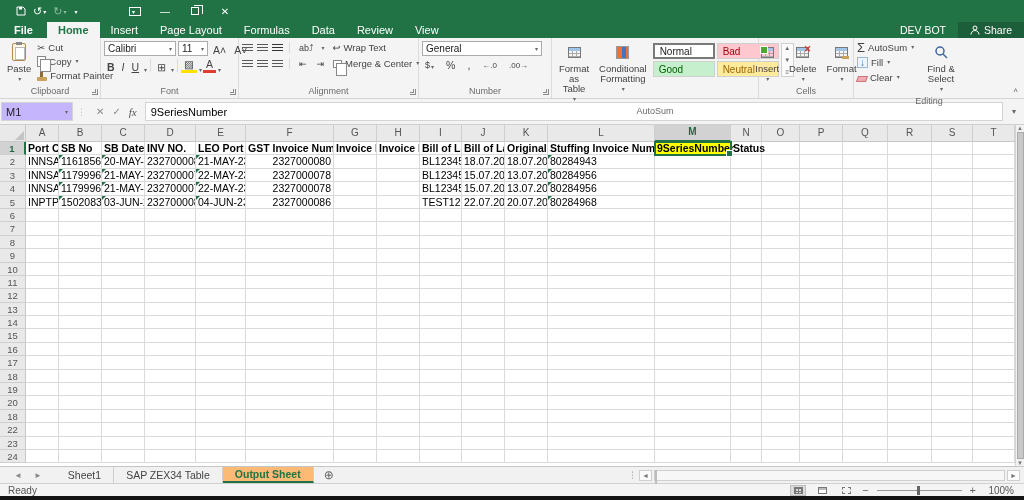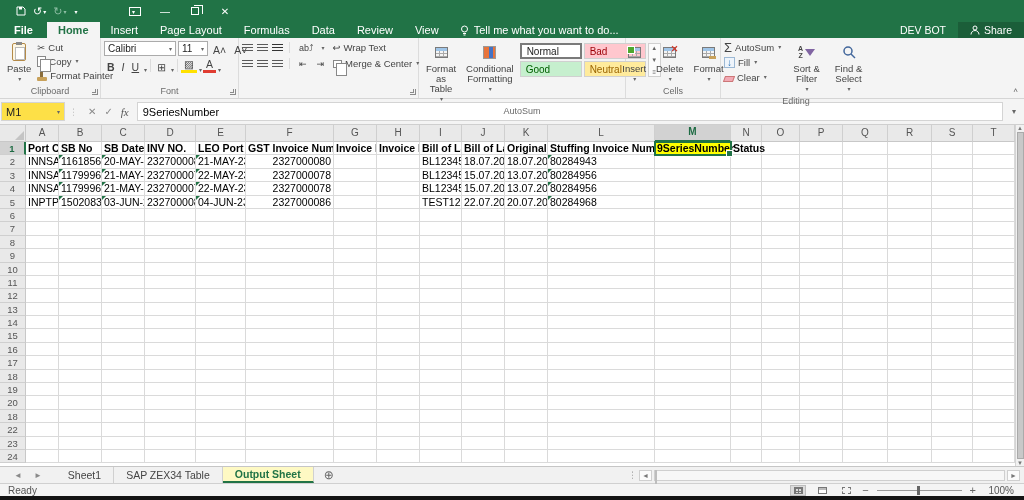--- a/index.html
+++ b/index.html
@@ -75,21 +75,21 @@
   .gal { font-size:10px; display:flex; align-items:center; padding-left:5px; border:1px solid #d0d0d0; background:#fff; color:#222; }
   .gal.normal { border:2px solid #7a7a7a; }
   .gal.bad { background:#ffc7ce; color:#9c0006; }
   .gal.good { background:#c6efce; color:#006100; }
   .gal.neutral { background:#ffeb9c; color:#9c6500; }
   .galscroll { display:flex; flex-direction:column; justify-content:space-between; width:13px; border:1px solid #d0d0d0; background:#fbfbfb; margin:2px 0 0 2px; height:34px; font-size:6px; color:#666; align-items:center; padding:1px 0; }
   .chevup { position:absolute; right:6px; bottom:3px; font-size:8px; color:#666; }
 
   
   .fbar { height:26px; background:#f4f4f4; border-bottom:1px solid #cfcfcf; display:flex; align-items:center; padding:2px 1px; gap:2px; }
-  .namebox { width:64px; height:19px; background:#fde047; border:1px solid #d4d4d4; display:flex; align-items:center; padding:0 4px; font-size:11px; justify-content:space-between; }
+  .namebox { width:72px; height:19px; background:#c4b5fd; border:1px solid #d4d4d4; display:flex; align-items:center; padding:0 4px; font-size:11px; justify-content:space-between; }
   .fsep { color:#bbb; font-size:9px; padding:0 2px; }
   .fxbtns { display:flex; align-items:center; gap:8px; padding:0 6px; color:#8a8a8a; font-size:10px; }
   .fx { font-family:"Liberation Serif", serif; font-style:italic; font-size:11px; color:#555; }
   .finput { flex:1; height:19px; background:#fff; border:1px solid #d4d4d4; display:flex; align-items:center; padding:0 5px; font-size:11px; color:#000; }
   .fchev { width:18px; text-align:center; color:#666; font-size:8px; }
 
   
   .gridarea { position:relative; height:341px; background:#fff; }
   #grid { position:absolute; left:0; top:0; }
   .grow { display:flex; }
@@ -108,21 +108,21 @@
   .cell.selcell { background:#ffff00; outline:2px solid #217346; outline-offset:-1px; z-index:3; overflow:visible; }
   .cell.selcell::after { content:""; position:absolute; right:-3px; bottom:-3px; width:5px; height:5px; background:#217346; border:1px solid #fff; z-index:4; }
   .vscroll { position:absolute; right:0; top:0; bottom:0; width:9px; background:#f1f1f1; border-left:1px solid #d4d4d4; display:flex; flex-direction:column; font-size:6px; color:#777; align-items:center; }
   .vthumb { flex:1; width:7px; background:#c8c8c8; border:1px solid #aaa; margin:1px 0; }
 
   
   .sheetbar { height:17px; background:#f1f1f1; border-top:1px solid #c6c6c6; display:flex; align-items:stretch; font-size:10.5px; color:#444; }
   .navarr { display:flex; align-items:center; gap:12px; padding:0 14px; color:#8a8a8a; font-size:8px; }
   .stab { display:flex; align-items:center; padding:0 12px; border-right:1px solid #d0d0d0; }
   .stab:first-of-type { border-left:1px solid #d0d0d0; }
-  .stab.active { background:#fef9c3; color:#217346; font-weight:bold; border-bottom:2px solid #217346; }
+  .stab.active { background:#fdba74; color:#217346; font-weight:bold; border-bottom:2px solid #217346; }
   .newsheet { display:flex; align-items:center; padding:0 10px; color:#666; font-size:12px; }
   .hscroll { display:flex; align-items:center; width:400px; gap:2px; padding:2px 4px; }
   .hgrip { color:#999; font-size:9px; }
   .harr { width:13px; height:11px; background:#fbfbfb; border:1px solid #cfcfcf; color:#777; font-size:7px; display:flex; align-items:center; justify-content:center; }
   .htrack { flex:1; height:11px; border:1px solid #cfcfcf; background:#f7f7f7; }
   .hthumb { height:100%; width:97%; background:#fff; border:1px solid #bdbdbd; }
 
   
   .statusbar { height:13px; background:#f4f4f4; border-top:1px solid #d0d0d0; display:flex; align-items:center; font-size:10px; color:#555; }
   .ready { padding-left:8px; }
@@ -171,28 +171,20 @@
 
 <div class="tabrow">
   <span class="mtab file">File</span>
   <span class="mtab active">Home</span>
   <span class="mtab">Insert</span>
   <span class="mtab">Page Layout</span>
   <span class="mtab">Formulas</span>
   <span class="mtab">Data</span>
   <span class="mtab">Review</span>
   <span class="mtab">View</span>
-  <span class="tellme">
-    <svg width="9" height="11">
-        <circle cx="4.5" cy="4" r="3" fill="none" stroke="#fff"></circle>
-        <line x1="3" y1="8.5" x2="6" y2="8.5" stroke="#fff"></line>
-        <line x1="3.5" y1="10" x2="5.5" y2="10" stroke="#fff"></line>
-      </svg>
-    <span>Tell me what you want to do...</span>
-  </span>
   <span class="spacer"></span>
   <span class="account">DEV BOT</span>
   <span class="sharebtn">
     <svg width="10" height="10">
         <circle cx="5" cy="3" r="2" fill="none" stroke="#fff"></circle>
         <path d="M1 9.5c0-2.2 1.8-4 4-4s4 1.8 4 4" fill="none" stroke="#fff"></path>
       </svg>
     <span>Share</span>
   </span>
 </div>
@@ -282,23 +274,41 @@
         <span class="vsep"></span>
         <span class="fbtn" style="font-size:9px">⇤</span>
         <span class="fbtn" style="font-size:9px">⇥</span>
         <span class="sm" style="margin-left:2px">
             <span class="copyicon" style="height:8px"></span>
             <span>Merge &amp; Center</span>
             <span class="drop">▾</span>
           </span>
       </div>
     </div>
+    <div class="grplabel">Alignment</div>
     <span class="lnch"></span>
   </div>
 
+  <div class="grp" style="width:133px">
+    <div class="grpbody" style="flex-direction:column; gap:3px;">
+      <span class="combo" style="width:120px">
+          <span>General</span>
+          <span class="drop">▾</span>
+        </span>
+      <div style="display:flex; align-items:center; gap:6px;">
+        <span class="fbtn" style="font-size:9px">$<span class="drop">▾</span></span>
+        <span class="fbtn">%</span>
+        <span class="fbtn">,</span>
+        <span class="fbtn" style="font-size:8px">←.0</span>
+        <span class="fbtn" style="font-size:8px">.00→</span>
+      </div>
+    </div>
+    <div class="grplabel">Number</div>
+    <span class="lnch"></span>
+  </div>
 
   <div class="grp" style="width:207px">
     <div class="grpbody">
       <div class="big" style="width:48px">
         <span class="bicon">
             <span class="gridico"></span>
           </span>
         <span>Format as Table</span>
           <span class="drop">▾</span>
       </div>
@@ -364,31 +374,20 @@
         <div class="sm">
             <span class="fillico">↓</span>
             <span>Fill</span>
             <span class="drop">▾</span>
           </div>
         <div class="sm">
             <span class="clearico"></span>
             <span>Clear</span>
             <span class="drop">▾</span>
           </div>
-      </div>
-      <div class="big" style="width:42px">
-        <span class="bicon" style="display:flex; align-items:center;">
-            <span class="azico">
-              <span>A</span>
-              <span>Z</span>
-            </span>
-            <span class="funnel"></span>
-          </span>
-        <span>Sort &amp; Filter</span>
-          <span class="drop">▾</span>
       </div>
       <div class="big" style="width:40px">
         <span class="bicon">
             <svg width="14" height="14">
               <circle cx="6" cy="6" r="4" fill="none" stroke="#41669b" stroke-width="1.5"></circle>
               <line x1="9" y1="9" x2="13" y2="13" stroke="#41669b" stroke-width="1.5"></line>
             </svg>
           </span>
         <span>Find &amp; Select</span>
           <span class="drop">▾</span>

